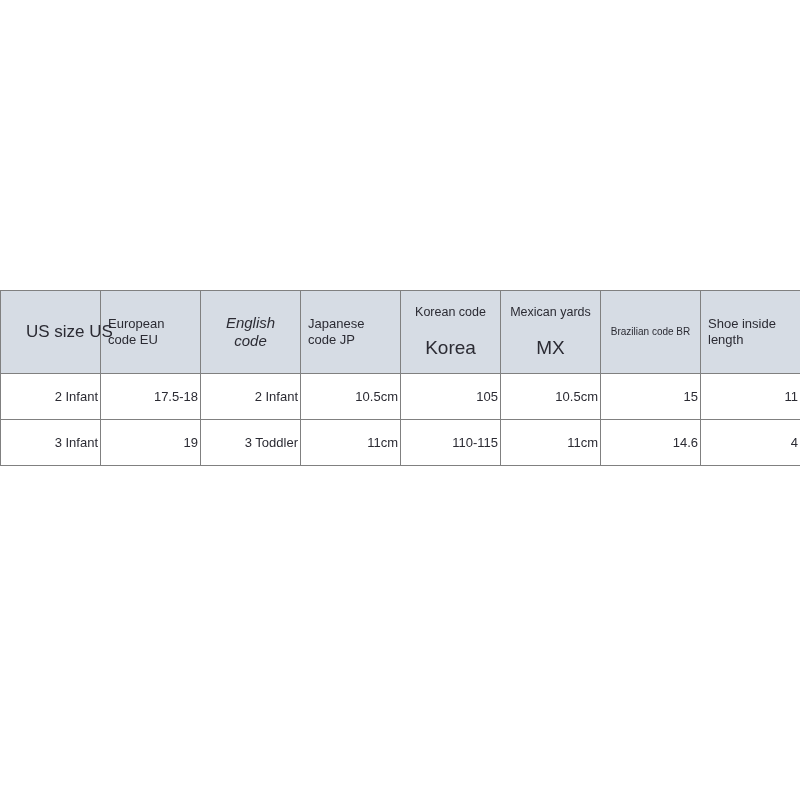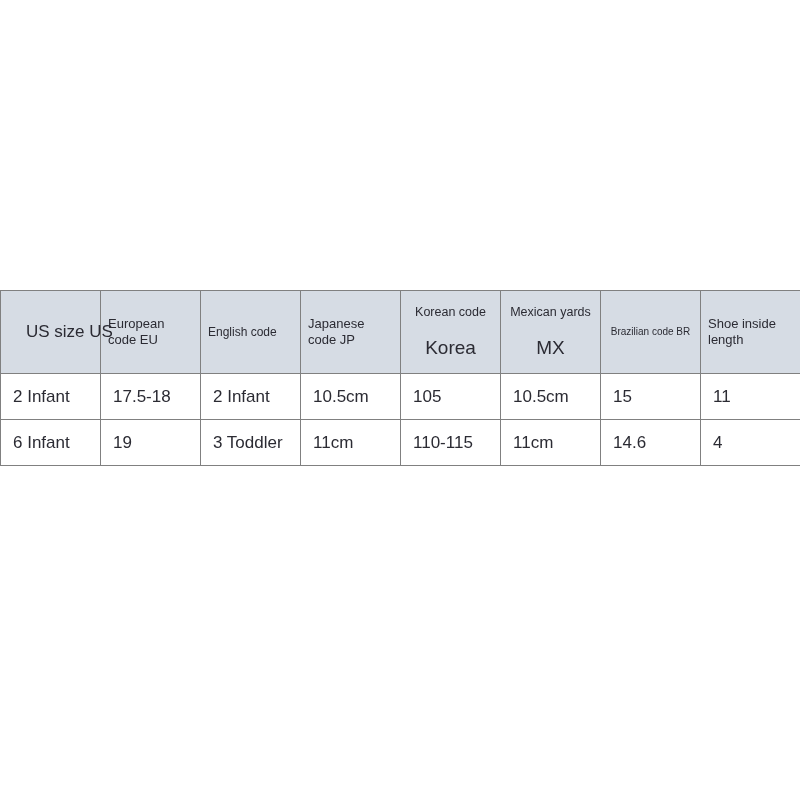--- a/index.html
+++ b/index.html
@@ -56,23 +56,24 @@
     margin-left: 18px;
   }
   
   .hcell.small-left {
     text-align: left;
     font-size: 13px;
     white-space: normal;
   }
   
   .hcell.small-center {
-    text-align: left;
-    font-size: 12px;
+    text-align: center;
+    font-size: 15px;
     white-space: normal;
+    font-style: italic;
   }
   
   .hcell.small-center-1 {
     text-align: center;
     font-size: 10px;
     white-space: nowrap;
   }
   
   .hcell.two-tier {
     text-align: center;
@@ -86,24 +87,24 @@
     display: block;
     font-size: 19px;
   }
 
   
   .size-chart tbody td {
     height: 45px;
     background: #ffffff;
   }
   .dcell {
-    text-align: left;
-    font-size: 17px;
+    text-align: right;
+    font-size: 13px;
     line-height: 1;
-    padding: 0 12px;
+    padding: 0 2px;
   }
 </style>
 </head>
 <body>
 
 <table class="size-chart">
   <colgroup>
     <col>
       <col>
       <col>
@@ -169,21 +170,21 @@
         </td>
         <td>
           <div class="dcell">15</div>
         </td>
         <td>
           <div class="dcell">11</div>
         </td>
       </tr>
       <tr>
         <td>
-          <div class="dcell">6 Infant</div>
+          <div class="dcell">3 Infant</div>
         </td>
         <td>
           <div class="dcell">19</div>
         </td>
         <td>
           <div class="dcell">3 Toddler</div>
         </td>
         <td>
           <div class="dcell">11cm</div>
         </td>

